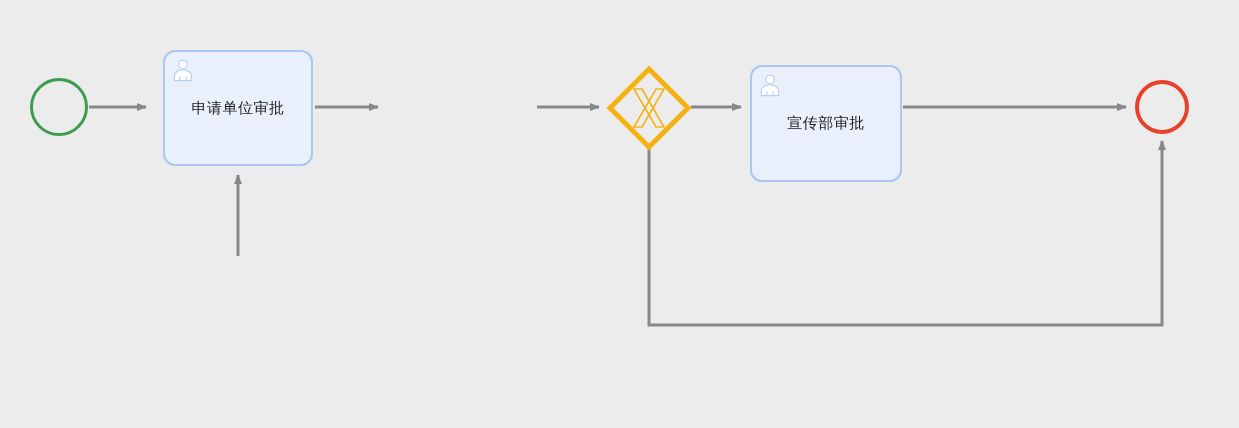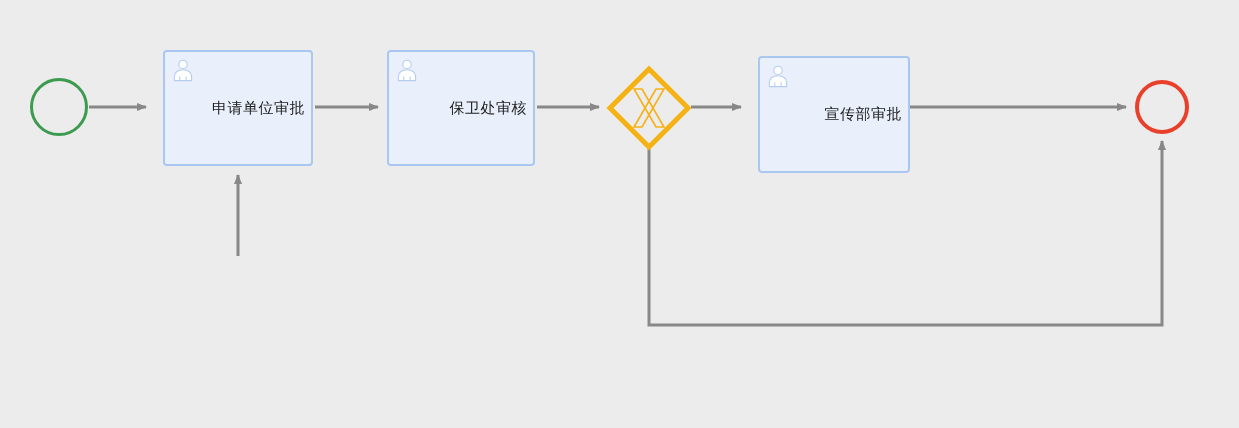--- a/index.html
+++ b/index.html
@@ -26,24 +26,24 @@
     top: 0;
     width: 1239px;
     height: 428px;
     pointer-events: none;
   }
   .task {
     position: absolute;
     box-sizing: border-box;
     background: #e9f0fb;
     border: 2px solid #a9c7ef;
-    border-radius: 4px;
+    border-radius: 12px;
     display: flex;
     align-items: center;
-    justify-content: flex-end;
+    justify-content: center;
   }
   .task-label {
     font-size: 15px;
     color: #1b1b1b;
     letter-spacing: 0.5px;
     text-align: center;
     line-height: 1.25;
     white-space: nowrap;
     padding: 0 6px;
   }
@@ -97,40 +97,32 @@
 
   <div class="task" style="left:163px; top:50px; width:150px; height:116px;">
     <svg class="user-icon" viewBox="0 0 22 24">
       <path d="M11 2.2c2.35 0 4.2 1.9 4.2 4.25S13.35 10.7 11 10.7 6.8 8.8 6.8 6.45 8.65 2.2 11 2.2z" fill="#ffffff" stroke="#b6cdf0" stroke-width="1.1"></path>
       <path d="M2.4 22.6v-4.3c0-4.1 3.85-6.6 8.6-6.6s8.6 2.5 8.6 6.6v4.3z" fill="#ffffff" stroke="#b6cdf0" stroke-width="1.1"></path>
       <path d="M7.8 22.6v-4.2M14.2 22.6v-4.2" fill="none" stroke="#b6cdf0" stroke-width="1"></path>
     </svg>
     <span class="task-label">申请单位审批</span>
   </div>
 
-  <div class="task" style="left:387px; top:50px; width:148px; height:116px;">
-    <svg class="user-icon" viewBox="0 0 22 24">
-      <path d="M11 2.2c2.35 0 4.2 1.9 4.2 4.25S13.35 10.7 11 10.7 6.8 8.8 6.8 6.45 8.65 2.2 11 2.2z" fill="#ffffff" stroke="#b6cdf0" stroke-width="1.1"></path>
-      <path d="M2.4 22.6v-4.3c0-4.1 3.85-6.6 8.6-6.6s8.6 2.5 8.6 6.6v4.3z" fill="#ffffff" stroke="#b6cdf0" stroke-width="1.1"></path>
-      <path d="M7.8 22.6v-4.2M14.2 22.6v-4.2" fill="none" stroke="#b6cdf0" stroke-width="1"></path>
-    </svg>
-    <span class="task-label">保卫处审核</span>
-  </div>
 
   <div class="gateway" style="left:606px; top:65px; width:86px; height:86px;">
     <svg width="86" height="86" viewBox="0 0 86 86">
       <path d="M43 4 L82 43 L43 82 L4 43 Z" fill="none" stroke="#f5b214" stroke-width="5"></path>
       <g fill="none" stroke="#f5b214" stroke-width="1.6">
         <path d="M28 24 L36 24 L58 62 L50 62 Z"></path>
         <path d="M50 24 L58 24 L36 62 L28 62 Z"></path>
       </g>
     </svg>
   </div>
 
-  <div class="task" style="left:750px; top:56px; width:152px; height:117px;margin-left:8px;">
+  <div class="task" style="left:750px; top:65px; width:152px; height:117px;">
     <svg class="user-icon" viewBox="0 0 22 24">
       <path d="M11 2.2c2.35 0 4.2 1.9 4.2 4.25S13.35 10.7 11 10.7 6.8 8.8 6.8 6.45 8.65 2.2 11 2.2z" fill="#ffffff" stroke="#b6cdf0" stroke-width="1.1"></path>
       <path d="M2.4 22.6v-4.3c0-4.1 3.85-6.6 8.6-6.6s8.6 2.5 8.6 6.6v4.3z" fill="#ffffff" stroke="#b6cdf0" stroke-width="1.1"></path>
       <path d="M7.8 22.6v-4.2M14.2 22.6v-4.2" fill="none" stroke="#b6cdf0" stroke-width="1"></path>
     </svg>
     <span class="task-label">宣传部审批</span>
   </div>
 
   <div class="event event-end" style="left:1135px; top:80px; width:54px; height:54px;"></div>
 

